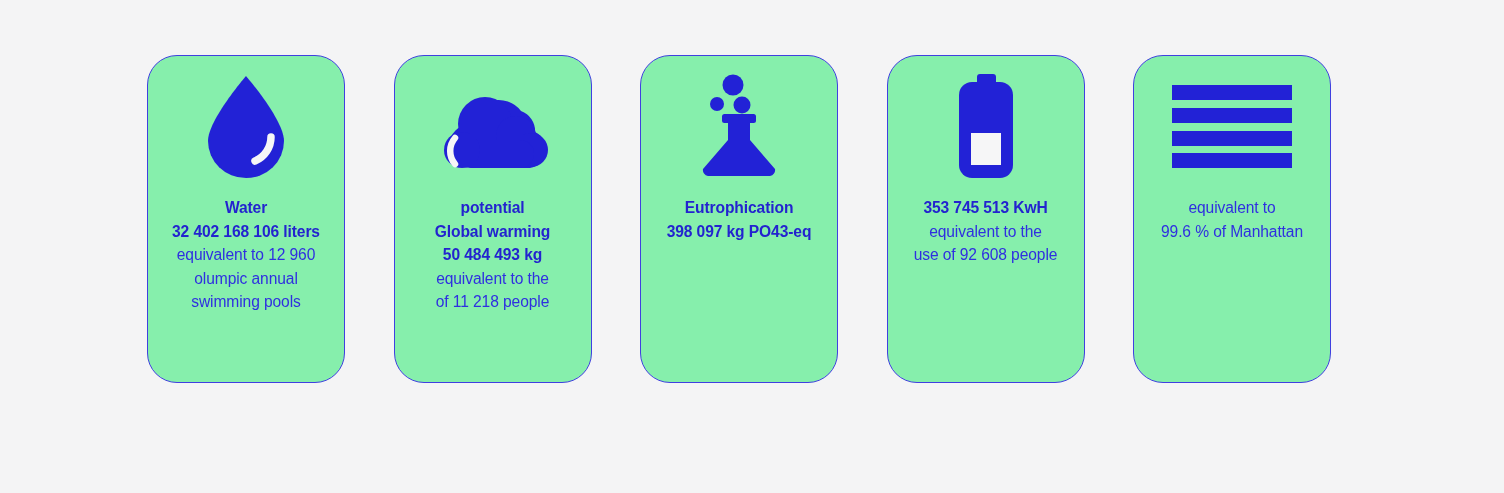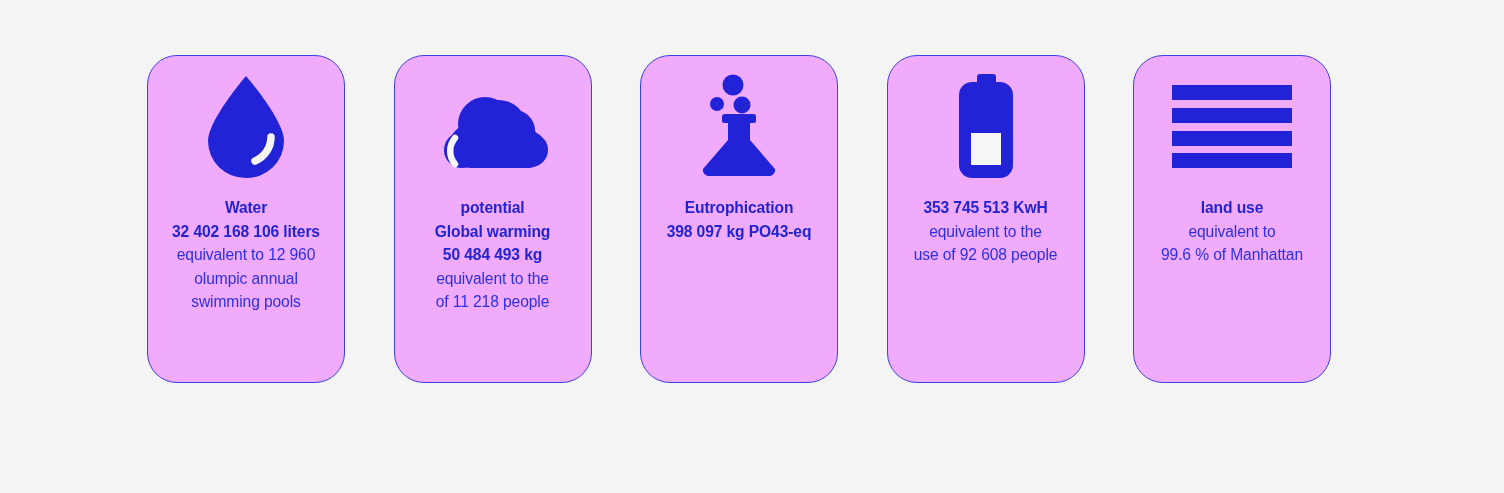--- a/index.html
+++ b/index.html
@@ -34,21 +34,21 @@
     align-items: flex-start;
   }
 
   .card {
     position: relative;
     width: 198px;
     height: 328px;
     box-sizing: border-box;
     border: 1.6px solid #4040e0;
     border-radius: 30px;
-    background: #f0abfc;
+    background: #86efac;
     display: flex;
     flex-direction: column;
     align-items: center;
   }
 
   .icon-wrap {
     height: 140px;
     width: 100%;
     display: flex;
     align-items: center;
@@ -163,20 +163,19 @@
     <div class="card">
       <div class="icon-wrap">
         <svg class="icon-svg" width="120" height="83" viewBox="0 0 120 83" aria-hidden="true">
           <rect x="0" y="0" width="120" height="15" fill="#2222d6"></rect>
           <rect x="0" y="23" width="120" height="15" fill="#2222d6"></rect>
           <rect x="0" y="46" width="120" height="15" fill="#2222d6"></rect>
           <rect x="0" y="68" width="120" height="15" fill="#2222d6"></rect>
         </svg>
       </div>
       <div class="card-text">
-        <span class="line bold">land use</span>
         <span class="line">equivalent to</span>
         <span class="line">99.6 % of Manhattan</span>
       </div>
     </div>
 
   </div>
 </div>
 
 </body></html>

